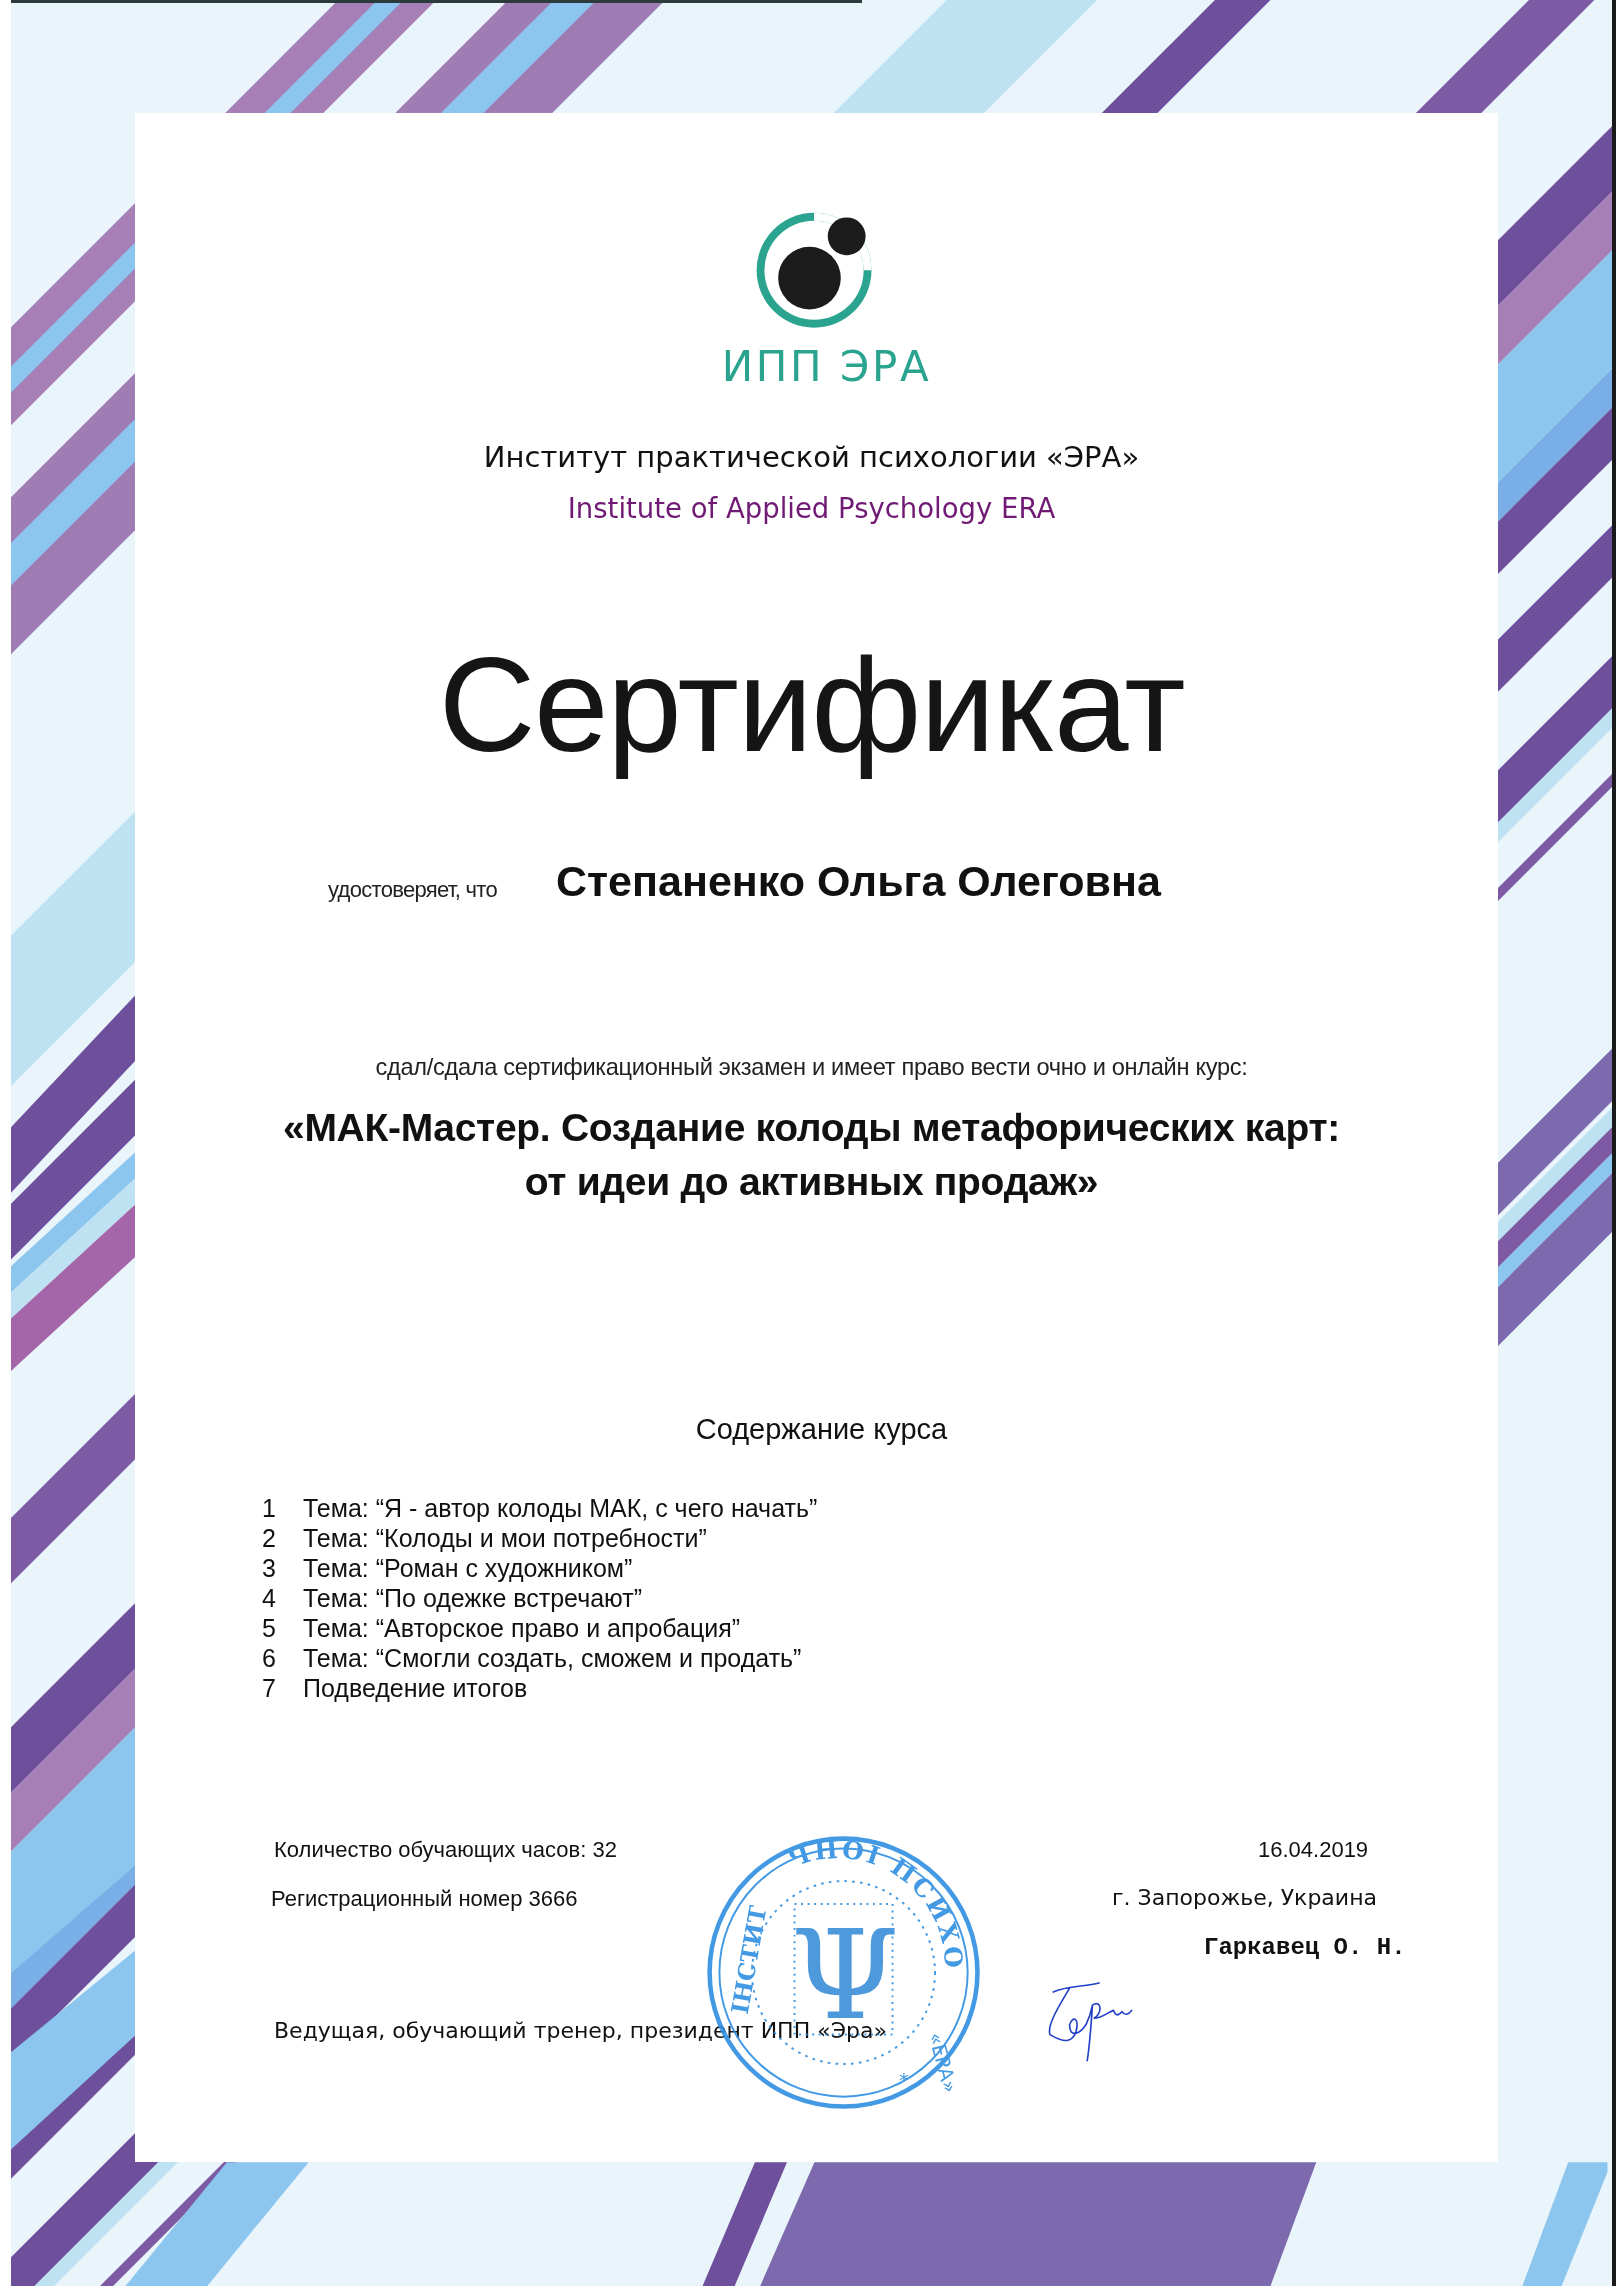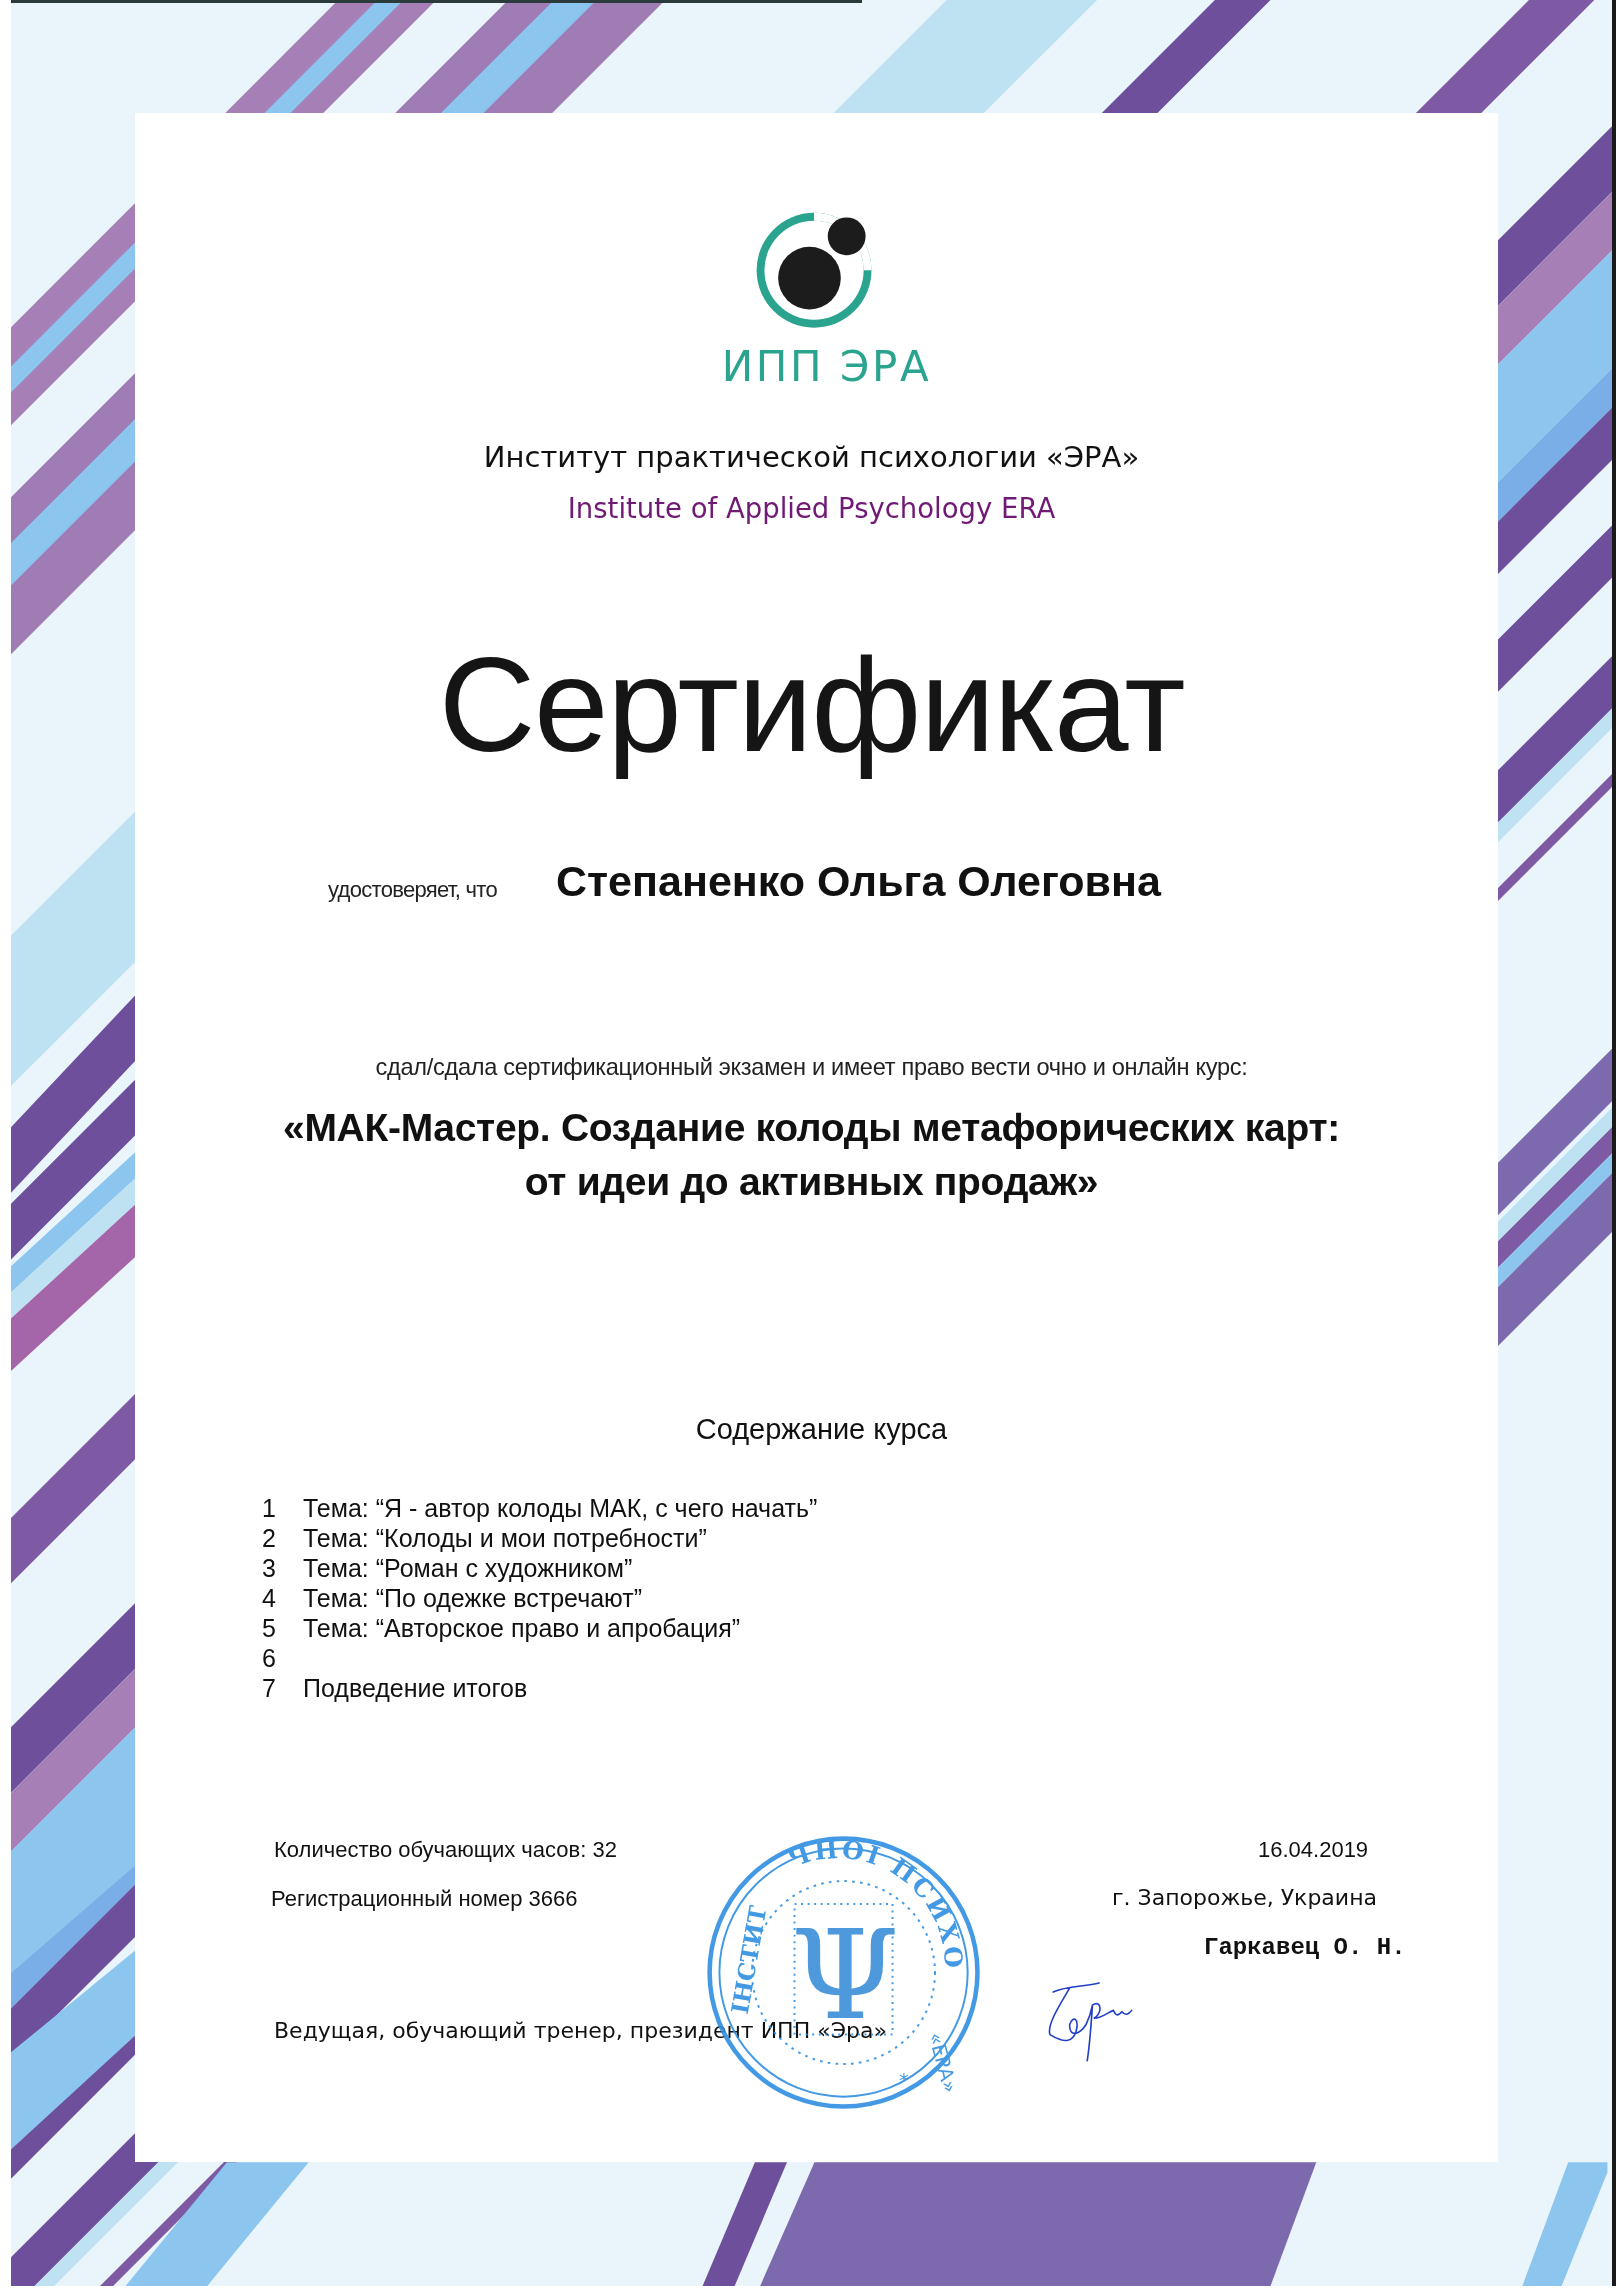--- a/index.html
+++ b/index.html
@@ -156,20 +156,21 @@
   <div class="topic">
     <span class="num">4</span>
     <span>Тема: “По одежке встречают”</span>
   </div>
   <div class="topic">
     <span class="num">5</span>
     <span>Тема: “Авторское право и апробация”</span>
   </div>
   <div class="topic">
     <span class="num">6</span>
+    <span>Тема: “Смогли создать, сможем и продать”</span>
   </div>
   <div class="topic">
     <span class="num">7</span>
     <span>Подведение итогов</span>
   </div>
 </div>
 
 <div class="abs hours">Количество обучающих часов: 32</div>
 <div class="abs regnum">Регистрационный номер 3666</div>
 <div class="abs date">16.04.2019</div>

